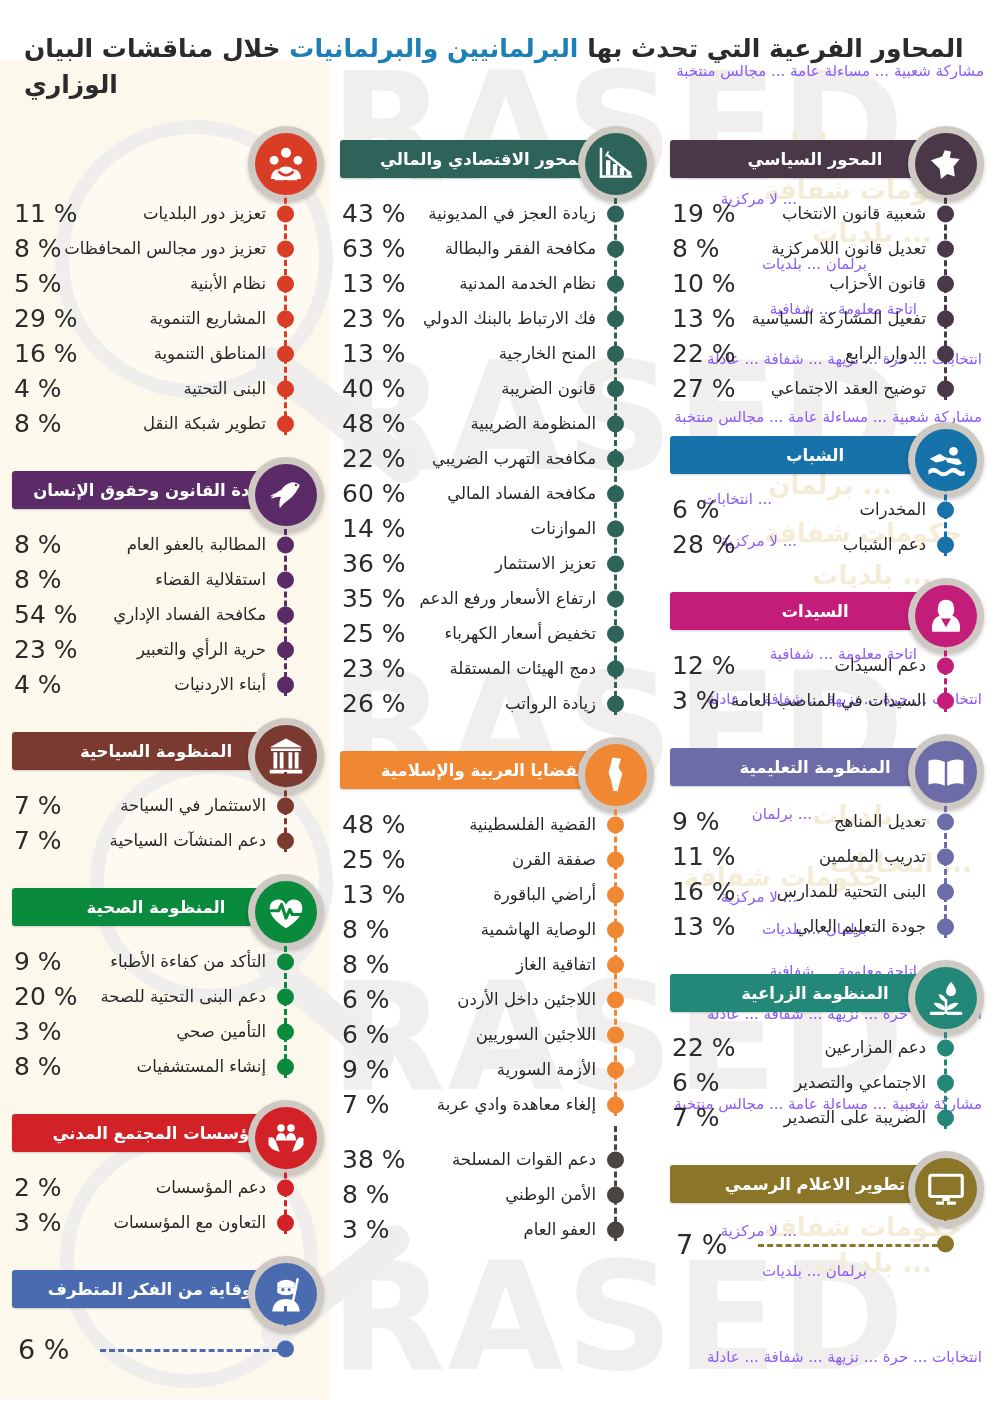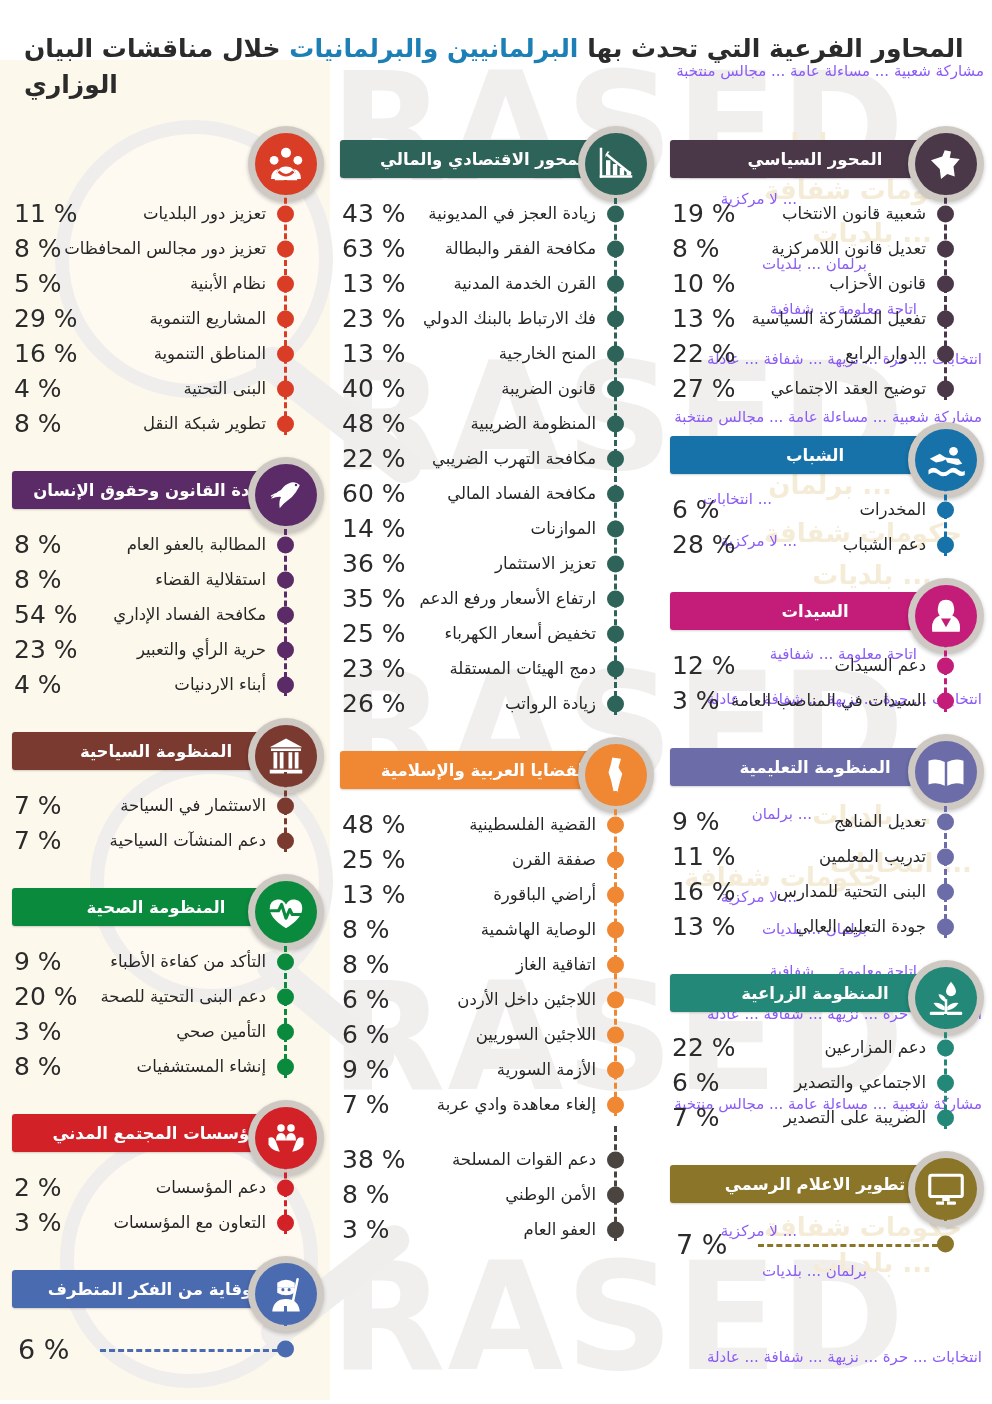--- a/index.html
+++ b/index.html
@@ -412,21 +412,21 @@
             <span class="label">زيادة العجز في المديونية</span>
             <span class="value">43 %</span>
           </div>
           <div class="row">
             <span class="dot" style="background:#2D6358"></span>
             <span class="label">مكافحة الفقر والبطالة</span>
             <span class="value">63 %</span>
           </div>
           <div class="row">
             <span class="dot" style="background:#2D6358"></span>
-            <span class="label">القرن الخدمة المدنية</span>
+            <span class="label">نظام الخدمة المدنية</span>
             <span class="value">13 %</span>
           </div>
           <div class="row">
             <span class="dot" style="background:#2D6358"></span>
             <span class="label">فك الارتباط بالبنك الدولي</span>
             <span class="value">23 %</span>
           </div>
           <div class="row">
             <span class="dot" style="background:#2D6358"></span>
             <span class="label">المنح الخارجية</span>

